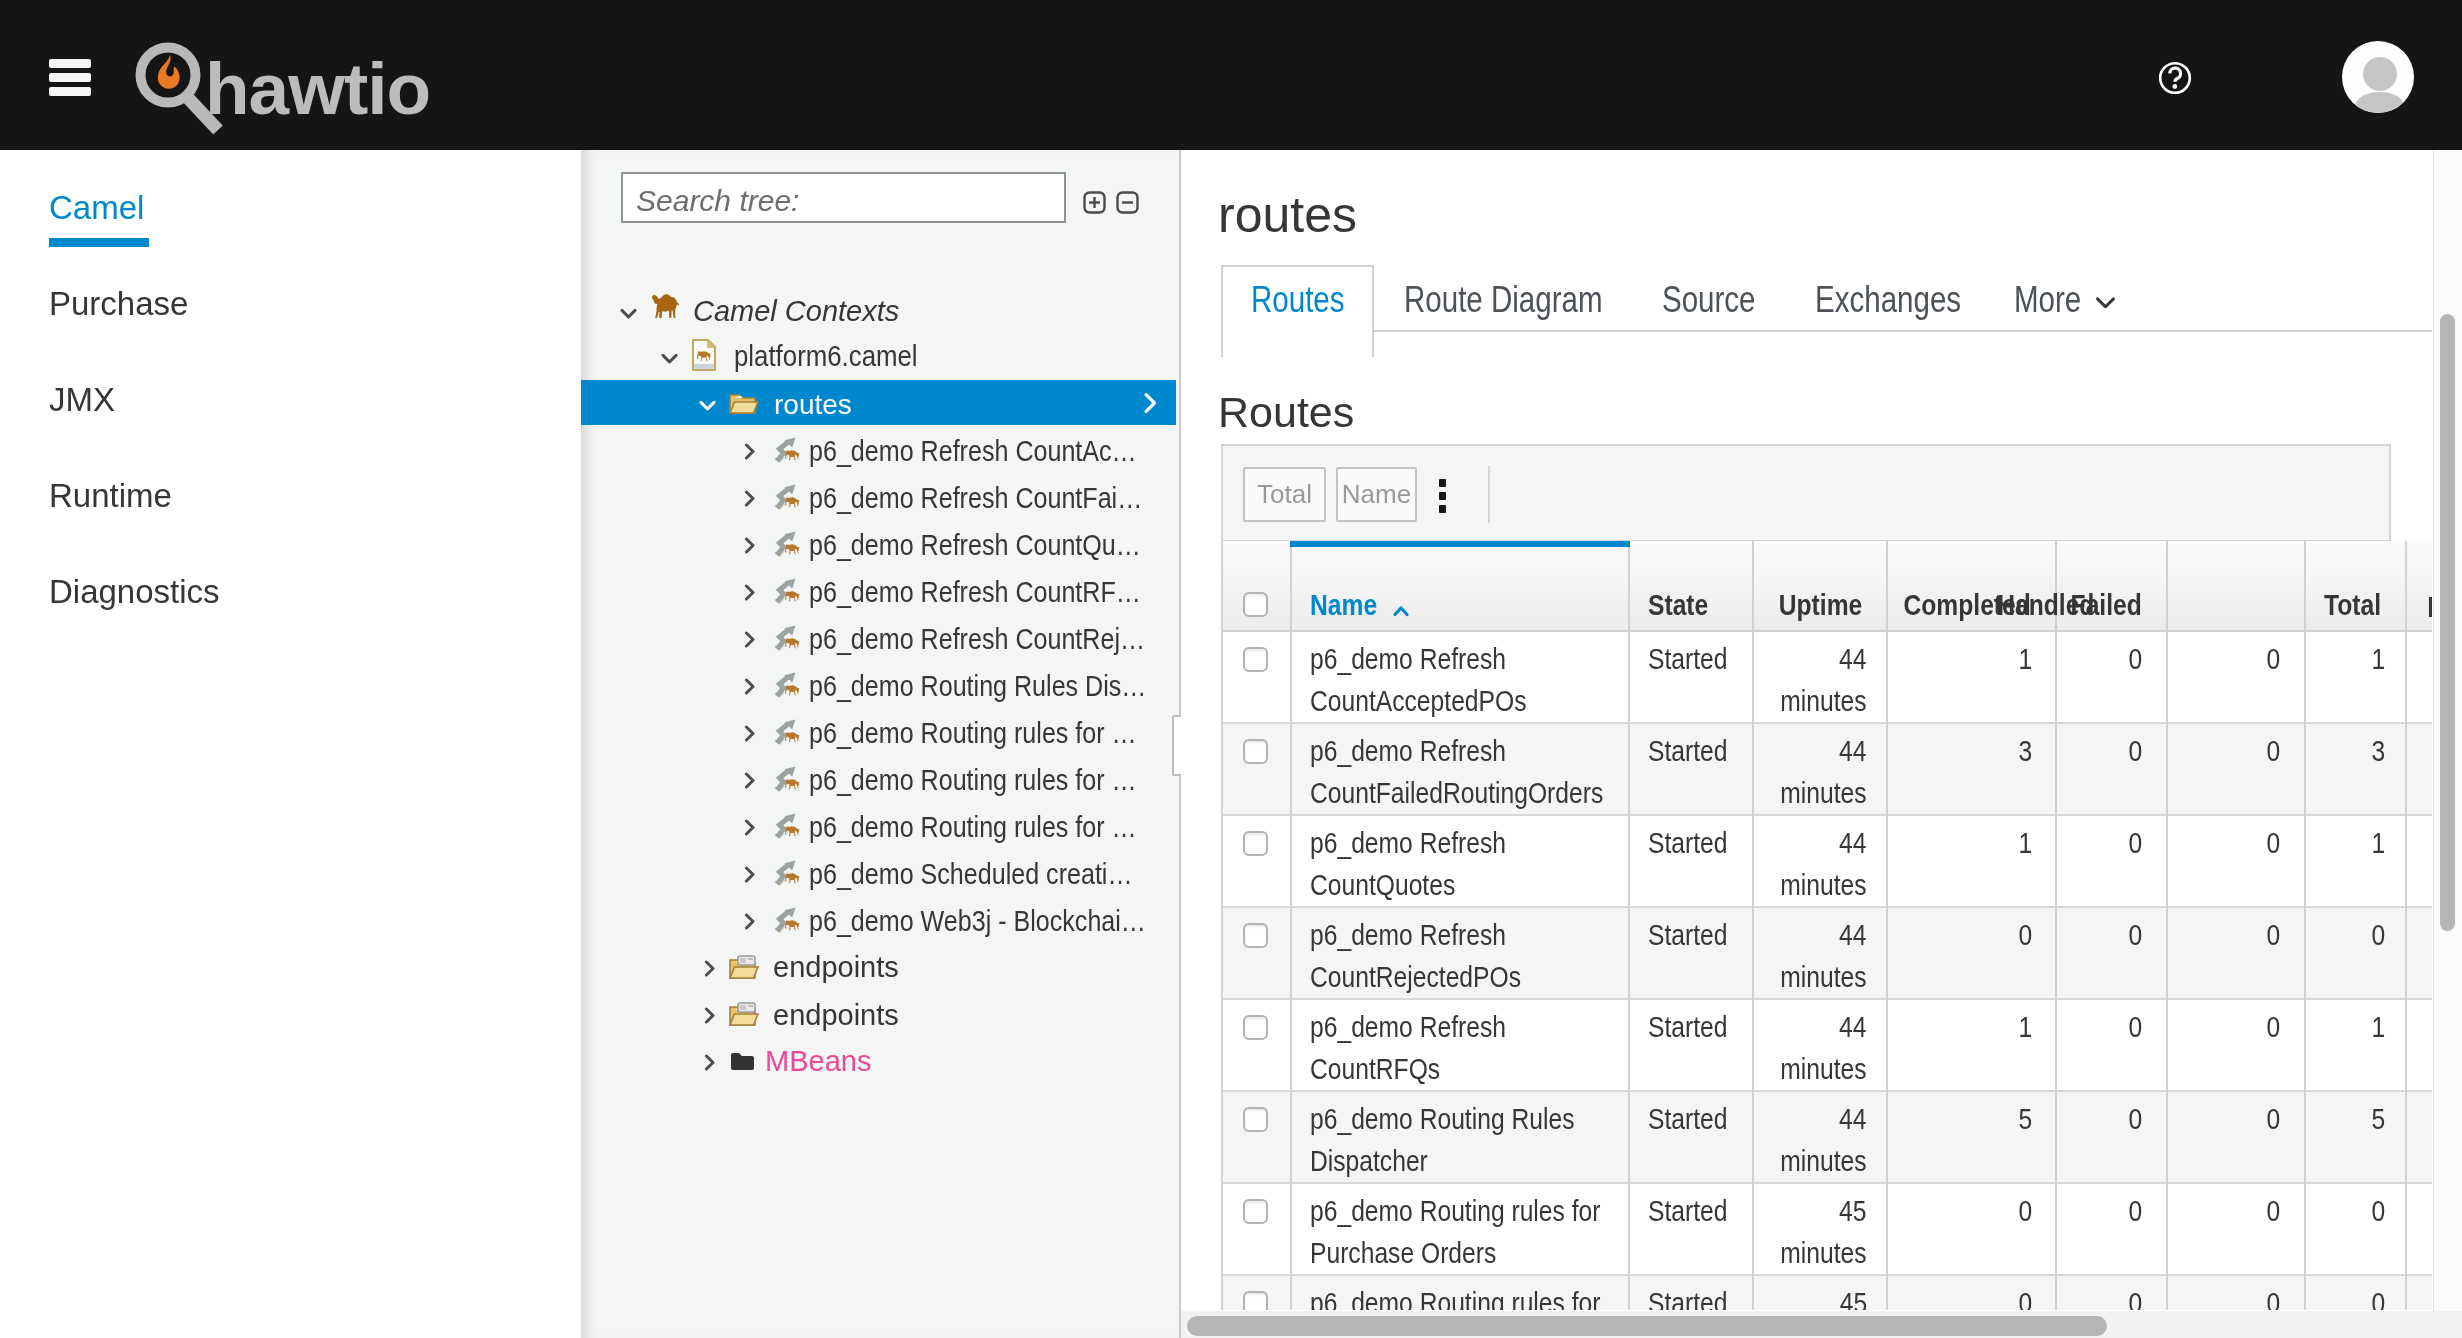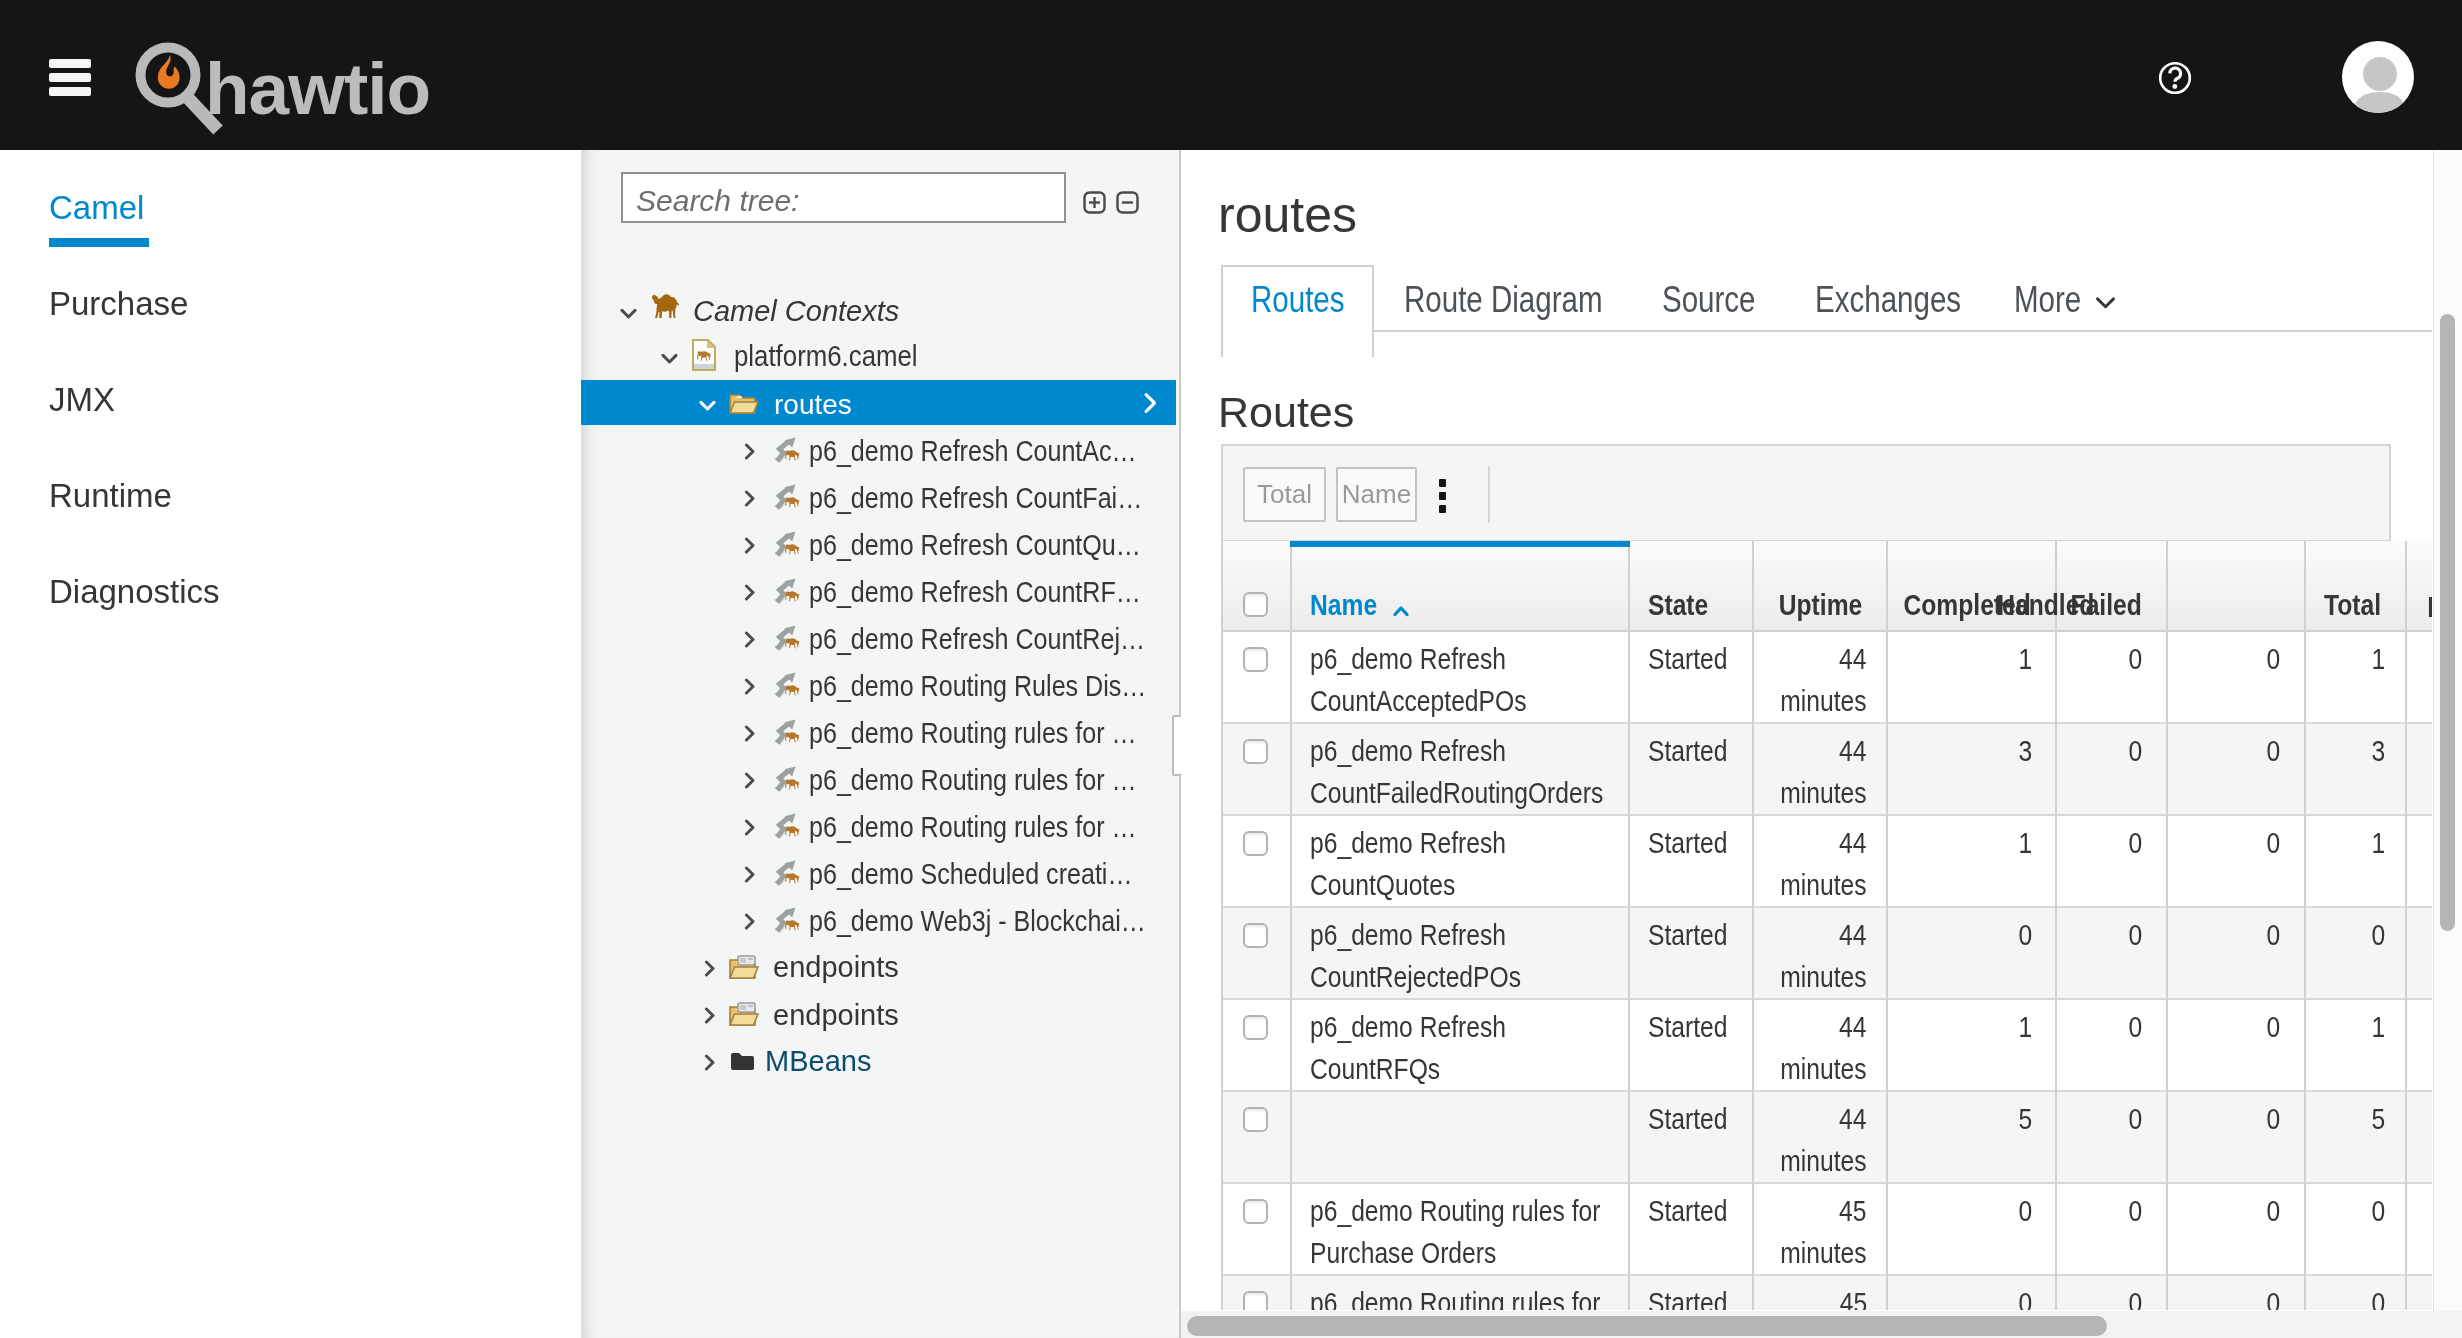--- a/index.html
+++ b/index.html
@@ -245,21 +245,21 @@
       <rect x="19" y="3" width="5" height="2" fill="#bdbdbd"></rect>
       <path d="M5.5 12 L29 12 L24.5 23 L1 23 Z" fill="#f3dc9a" stroke="#a5803a" stroke-width="1.6"></path>
     </svg></div>
 <div class="t" style="left:773px;top:1000px;font-size:29px;line-height:31px;color:#363636;">endpoints</div>
 <div style="position:absolute;left:704px;top:1054px;"><svg width="11" height="17" viewBox="0 0 11 17" style="">
       <path d="M2.4 2.0 L9.0 8.5 L2.4 15.0" fill="none" stroke="#4d4d4d" stroke-width="3" stroke-linecap="round" stroke-linejoin="round"></path>
     </svg></div>
 <div style="position:absolute;left:730px;top:1051px;"><svg width="25" height="20" viewBox="0 0 25 20" style="">
       <path d="M1 4 Q1 2 3 2 L9 2 L12 5 L22 5 Q24 5 24 7 L24 17 Q24 19 22 19 L3 19 Q1 19 1 17 Z" fill="#333333"></path>
     </svg></div>
-<div class="t" style="left:765px;top:1046px;font-size:29px;line-height:31px;color:#0c4a6e;">MBeans</div>
+<div class="t" style="left:765px;top:1046px;font-size:29px;line-height:31px;color:#ec4899;">MBeans</div>
 <div style="position:absolute;left:1179px;top:150px;width:2px;height:1188px;background:#c9c9c9;"></div>
 <div style="position:absolute;left:1172px;top:715px;width:16px;height:61px;background:#fff;border:2px solid #bcbcbc;border-radius:2px;"></div>
 <div style="position:absolute;left:1181px;top:150px;width:1281px;height:1188px;background:#fff;"></div>
 <div class="t" style="left:1218px;top:190px;font-size:50px;line-height:50px;color:#363636;">routes</div>
 <div style="position:absolute;left:1221px;top:330px;width:1211px;height:2px;background:#d1d1d1;"></div>
 <div style="position:absolute;left:1221px;top:265px;width:153px;height:92px;background:#fff;border:2px solid #d1d1d1;border-bottom:none;"></div>
 <div style="position:absolute;left:1251px;top:282px;white-space:pre;"><span style="display:inline-block;font-size:36px;line-height:36px;font-weight:normal;color:#0088ce;transform:scaleX(0.82);transform-origin:0 0;">Routes</span></div>
 <div style="position:absolute;left:1404px;top:282px;white-space:pre;"><span style="display:inline-block;font-size:36px;line-height:36px;font-weight:normal;color:#4d5258;transform:scaleX(0.82);transform-origin:0 0;">Route Diagram</span></div>
 <div style="position:absolute;left:1662px;top:282px;white-space:pre;"><span style="display:inline-block;font-size:36px;line-height:36px;font-weight:normal;color:#4d5258;transform:scaleX(0.82);transform-origin:0 0;">Source</span></div>
 <div style="position:absolute;left:1815px;top:282px;white-space:pre;"><span style="display:inline-block;font-size:36px;line-height:36px;font-weight:normal;color:#4d5258;transform:scaleX(0.82);transform-origin:0 0;">Exchanges</span></div>
@@ -328,20 +328,22 @@
 CountRFQs</span></div>
 <div style="position:absolute;left:1648px;top:1006px;white-space:pre;"><span style="display:inline-block;font-size:29px;line-height:42px;font-weight:normal;color:#363636;transform:scaleX(0.85);transform-origin:0 0;">Started</span></div>
 <div style="position:absolute;left:1567px;top:1006px;width:300px;text-align:right;white-space:pre;"><span style="display:inline-block;font-size:29px;line-height:42px;font-weight:normal;color:#363636;transform:scaleX(0.85);transform-origin:100% 0;">44
 minutes</span></div>
 <div style="position:absolute;left:1732px;top:1006px;width:300px;text-align:right;white-space:pre;"><span style="display:inline-block;font-size:29px;line-height:42px;font-weight:normal;color:#363636;transform:scaleX(0.85);transform-origin:100% 0;">1</span></div>
 <div style="position:absolute;left:1842px;top:1006px;width:300px;text-align:right;white-space:pre;"><span style="display:inline-block;font-size:29px;line-height:42px;font-weight:normal;color:#363636;transform:scaleX(0.85);transform-origin:100% 0;">0</span></div>
 <div style="position:absolute;left:1980px;top:1006px;width:300px;text-align:right;white-space:pre;"><span style="display:inline-block;font-size:29px;line-height:42px;font-weight:normal;color:#363636;transform:scaleX(0.85);transform-origin:100% 0;">0</span></div>
 <div style="position:absolute;left:2085px;top:1006px;width:300px;text-align:right;white-space:pre;"><span style="display:inline-block;font-size:29px;line-height:42px;font-weight:normal;color:#363636;transform:scaleX(0.85);transform-origin:100% 0;">1</span></div>
 <div style="position:absolute;left:1221px;top:1092px;width:1211px;height:92px;background:#f5f5f5;border-bottom:2px solid #d8d8d8;"></div>
 <div style="position:absolute;left:1243px;top:1107px;width:25px;height:25px;background:#fff;border:2px solid #b3b3b3;border-radius:6px;box-shadow:inset 0 2px 2px rgba(0,0,0,0.08);"></div>
+<div style="position:absolute;left:1310px;top:1098px;white-space:pre;"><span style="display:inline-block;font-size:29px;line-height:42px;font-weight:normal;color:#363636;transform:scaleX(0.85);transform-origin:0 0;">p6_demo Routing Rules
+Dispatcher</span></div>
 <div style="position:absolute;left:1648px;top:1098px;white-space:pre;"><span style="display:inline-block;font-size:29px;line-height:42px;font-weight:normal;color:#363636;transform:scaleX(0.85);transform-origin:0 0;">Started</span></div>
 <div style="position:absolute;left:1567px;top:1098px;width:300px;text-align:right;white-space:pre;"><span style="display:inline-block;font-size:29px;line-height:42px;font-weight:normal;color:#363636;transform:scaleX(0.85);transform-origin:100% 0;">44
 minutes</span></div>
 <div style="position:absolute;left:1732px;top:1098px;width:300px;text-align:right;white-space:pre;"><span style="display:inline-block;font-size:29px;line-height:42px;font-weight:normal;color:#363636;transform:scaleX(0.85);transform-origin:100% 0;">5</span></div>
 <div style="position:absolute;left:1842px;top:1098px;width:300px;text-align:right;white-space:pre;"><span style="display:inline-block;font-size:29px;line-height:42px;font-weight:normal;color:#363636;transform:scaleX(0.85);transform-origin:100% 0;">0</span></div>
 <div style="position:absolute;left:1980px;top:1098px;width:300px;text-align:right;white-space:pre;"><span style="display:inline-block;font-size:29px;line-height:42px;font-weight:normal;color:#363636;transform:scaleX(0.85);transform-origin:100% 0;">0</span></div>
 <div style="position:absolute;left:2085px;top:1098px;width:300px;text-align:right;white-space:pre;"><span style="display:inline-block;font-size:29px;line-height:42px;font-weight:normal;color:#363636;transform:scaleX(0.85);transform-origin:100% 0;">5</span></div>
 <div style="position:absolute;left:1221px;top:1184px;width:1211px;height:92px;background:#fff;border-bottom:2px solid #d8d8d8;"></div>
 <div style="position:absolute;left:1243px;top:1199px;width:25px;height:25px;background:#fff;border:2px solid #b3b3b3;border-radius:6px;box-shadow:inset 0 2px 2px rgba(0,0,0,0.08);"></div>
 <div style="position:absolute;left:1310px;top:1190px;white-space:pre;"><span style="display:inline-block;font-size:29px;line-height:42px;font-weight:normal;color:#363636;transform:scaleX(0.85);transform-origin:0 0;">p6_demo Routing rules for

